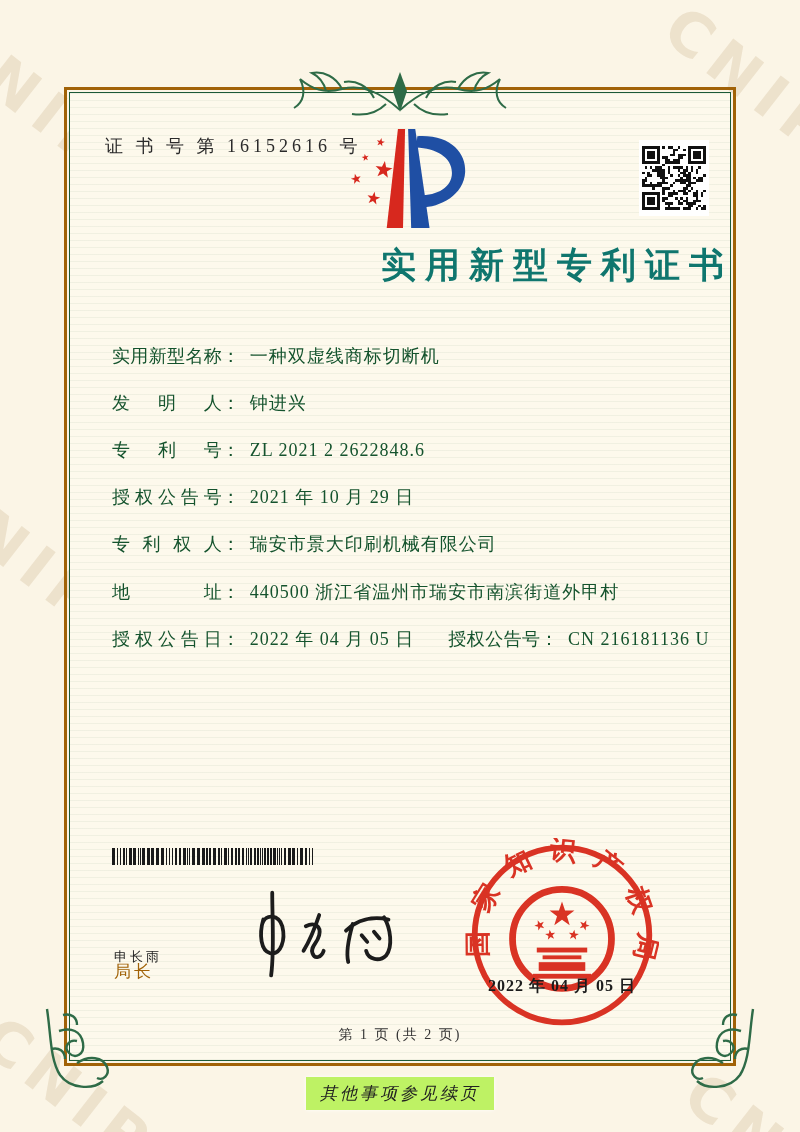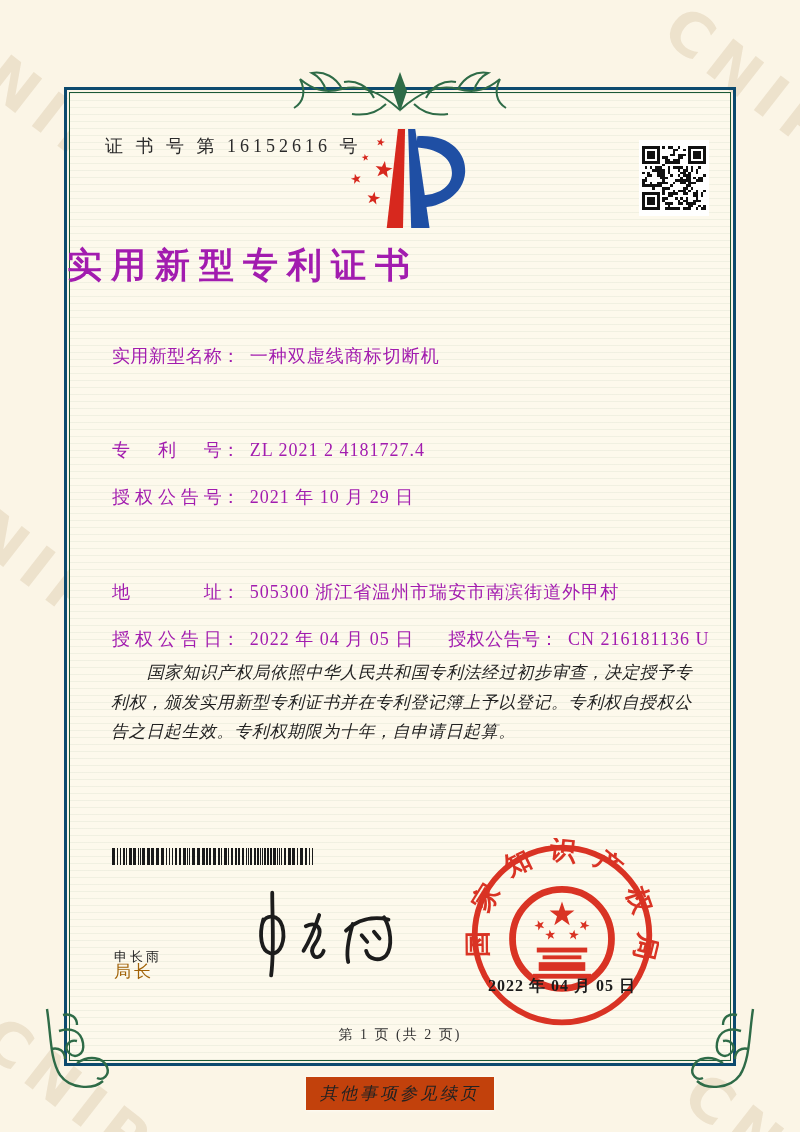--- a/index.html
+++ b/index.html
@@ -12,44 +12,44 @@
   
   .wm{
     position:absolute;font-family:"DejaVu Sans","Liberation Sans",sans-serif;
     font-weight:bold;font-size:60px;letter-spacing:10px;
     color:rgba(201,176,137,.28);transform:rotate(38deg);transform-origin:left top;
     white-space:nowrap;pointer-events:none;user-select:none;
   }
   
   .frame{
     position:absolute;left:64px;top:87px;width:672px;height:979px;
-    border:3px solid #0c4a6e;box-sizing:border-box;
+    border:3px solid #a16207;box-sizing:border-box;
   }
   .frame-inner{
     position:absolute;inset:2px;border:1px solid #1c5a38;
     background:
       repeating-linear-gradient(to bottom, rgba(130,160,130,.10) 0 1px, transparent 1px 7px),
       #fdf9ec;
   }
   .content{position:absolute;inset:0;}
   .orn{position:absolute;pointer-events:none}
   .orn-top{left:50%;top:-34px;transform:translateX(-50%);}
   .orn-bl{left:-32px;bottom:-30px;}
   .orn-br{right:-32px;bottom:-30px;transform:scaleX(-1);}
   
   .cert-no{position:absolute;left:38px;top:44px;font-size:18px;letter-spacing:4px;color:#2a2a2a;}
   .qr{position:absolute;left:572px;top:50px;width:70px;height:76px;background:#fff;padding:3px;box-sizing:border-box;}
   .qr svg{width:100%;height:100%;}
   .logo{position:absolute;left:268px;top:36px;width:134px;height:106px;}
   .title{
-    position:absolute;left:0;top:152px;width:100%;text-align:left;
-    font-size:35px;font-weight:bold;letter-spacing:9px;color:#a21caf;
-  }
-  
-  .row{position:absolute;left:45px;font-size:18px;white-space:nowrap;color:#a21caf;}
+    position:absolute;left:0;top:152px;width:100%;text-align:right;
+    font-size:35px;font-weight:bold;letter-spacing:9px;color:#0f766e;
+  }
+  
+  .row{position:absolute;left:45px;font-size:18px;white-space:nowrap;color:#14532d;}
   .flabel{display:inline-block;width:6.1em;text-align:justify;text-align-last:justify;vertical-align:bottom;}
   .fcolon{margin-right:10px;}
   .fvalue{letter-spacing:1px;}
   .grant-gap{display:inline-block;width:34px;}
   
   .paras{position:absolute;left:44px;top:568px;width:586px;}
   .paras p{
     margin:0;text-indent:2.1em;font-size:17px;line-height:29.5px;
     font-style:italic;color:#232323;letter-spacing:.6px;
   }
@@ -61,21 +61,21 @@
   .signature{position:absolute;left:165px;top:796px;width:190px;height:95px;}
   .seal{position:absolute;left:398px;top:748px;width:194px;height:194px;opacity:.95;}
   .seal-date{
     position:absolute;left:402px;top:886px;width:186px;text-align:center;
     font-size:16px;letter-spacing:1px;color:#1c1c1c;font-weight:bold;
   }
   .page-info{position:absolute;left:0;top:936px;width:100%;text-align:center;font-size:14px;letter-spacing:2px;color:#333;}
   
   .note{
     position:absolute;left:50%;top:1077px;transform:translateX(-50%);
-    background:#c2410c;padding:5px 14px;font-size:17px;font-style:italic;
+    background:#bef264;padding:5px 14px;font-size:17px;font-style:italic;
     letter-spacing:3px;color:#222;box-shadow:0 0 4px rgba(255,255,255,.9);
   }
 </style>
 </head>
 <body>
 
 <span class="wm" style="left:-28px;top:8px">CNIPA</span>
 <span class="wm" style="left:198px;top:112px">CNIPA</span>
 <span class="wm" style="left:694px;top:-8px">CNIPA</span>
 <span class="wm" style="left:468px;top:322px">CNIPA</span>
@@ -343,36 +343,41 @@
         <use href="#star" transform="translate(20,52) scale(.52) rotate(-14)"></use>
         <use href="#star" transform="translate(37,71) scale(.66) rotate(10)"></use>
       </g>
     </svg>
 
     <div class="title">实用新型专利证书</div>
 
     <div class="row" style="top:254px">
       <span class="flabel">实用新型名称</span><span class="fcolon">：</span><span class="fvalue">一种双虚线商标切断机</span>
     </div>
+    <div class="row" style="top:301px">
+      <span class="flabel">发明人</span><span class="fcolon">：</span><span class="fvalue">钟进兴</span>
+    </div>
     <div class="row" style="top:348px">
-      <span class="flabel">专利号</span><span class="fcolon">：</span><span class="fvalue">ZL 2021 2 4181727.4</span>
+      <span class="flabel">专利号</span><span class="fcolon">：</span><span class="fvalue">ZL 2021 2 2622848.6</span>
     </div>
     <div class="row" style="top:395px">
       <span class="flabel">授权公告号</span><span class="fcolon">：</span><span class="fvalue">2021 年 10 月 29 日</span>
     </div>
+    <div class="row" style="top:442px">
+      <span class="flabel">专利权人</span><span class="fcolon">：</span><span class="fvalue">瑞安市景大印刷机械有限公司</span>
+    </div>
     <div class="row" style="top:490px">
-      <span class="flabel">地址</span><span class="fcolon">：</span><span class="fvalue">505300  浙江省温州市瑞安市南滨街道外甲村</span>
+      <span class="flabel">地址</span><span class="fcolon">：</span><span class="fvalue">440500  浙江省温州市瑞安市南滨街道外甲村</span>
     </div>
 
     <div class="row" style="top:537px">
       <span class="flabel">授权公告日</span><span class="fcolon">：</span><span class="fvalue">2022 年 04 月 05 日</span><span class="grant-gap"></span><span class="flabel" style="width:5.1em">授权公告号</span><span class="fcolon">：</span><span class="fvalue">CN 216181136 U</span>
     </div>
 
     <div class="paras">
-      <p>国家知识产权局依照中华人民共和国专利法经过初步审查，决定授予专利权，颁发实用新型专利证书并在专利登记簿上予以登记。专利权自授权公告之日起生效。专利权期限为十年，自申请日起算。</p>
     </div>
 
     <div class="barcode">
       <svg id="bc-svg" viewBox="0 0 206 17" preserveAspectRatio="none" shape-rendering="crispEdges">
           <rect x="0" y="0" width="3" height="17" fill="#1a1a1a"></rect>
           <rect x="5" y="0" width="1" height="17" fill="#1a1a1a"></rect>
           <rect x="8" y="0" width="1" height="17" fill="#1a1a1a"></rect>
           <rect x="11" y="0" width="2" height="17" fill="#1a1a1a"></rect>
           <rect x="14" y="0" width="1" height="17" fill="#1a1a1a"></rect>
           <rect x="17" y="0" width="3" height="17" fill="#1a1a1a"></rect>

